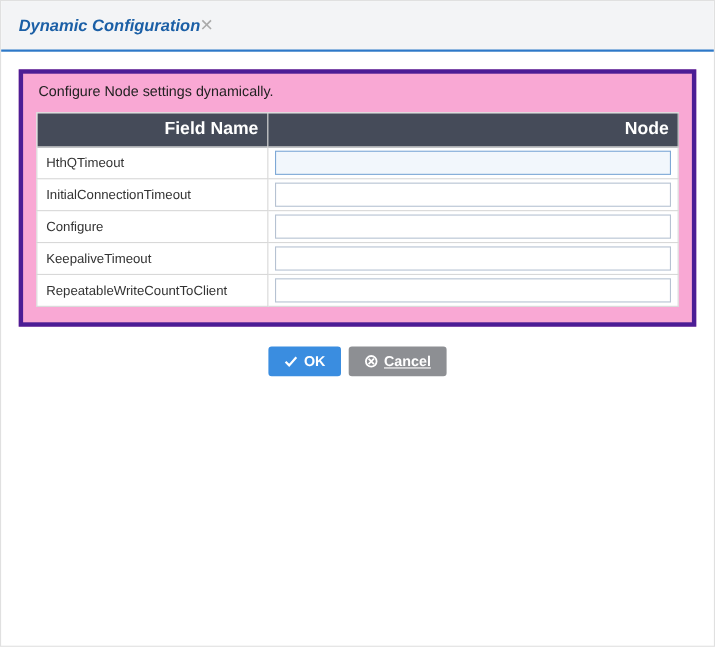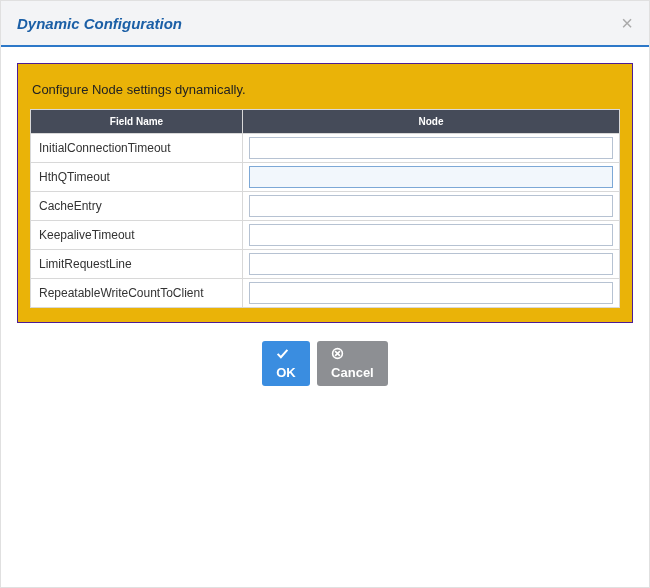--- a/index.html
+++ b/index.html
@@ -10,62 +10,61 @@
     background: #fff;
     width: 650px;
     height: 588px;
     border: 1px solid #e0e0e0;
   }
   .dialog-header {
     background: #f3f4f6;
     border-bottom: 2px solid #2d78c8;
     padding: 12px 16px;
     display: flex;
-    justify-content: space-between;
     align-items: center;
   }
   .dialog-header h2 {
     margin: 0;
     font-size: 15px;
     font-weight: bold;
     color: #1b5fa6;
     font-style: italic;
   }
   .close-x {
     color: #aaa;
     font-size: 20px;
     line-height: 1;
     cursor: pointer;
   }
   .dialog-body {
     padding: 16px;
   }
   .inner-panel {
-    background: #eab308;
-    border: 1px solid #4c1d95;
-    padding: 18px 12px 14px 12px;
+    background: #f9a8d4;
+    border: 4px solid #4c1d95;
+    padding: 8px 12px 14px 12px;
   }
   .instruction {
     font-size: 13px;
     color: #222;
     margin: 0 0 12px 2px;
   }
   table.cfg {
     width: 100%;
     border-collapse: collapse;
     background: #fff;
   }
   table.cfg th {
     background: #454b59;
     color: #fff;
     font-weight: bold;
-    font-size: 10px;
+    font-size: 16px;
     padding: 6px 8px;
     border: 1px solid #d8d8d8;
-    text-align: center;
+    text-align: right;
   }
   table.cfg td {
     border: 1px solid #d8d8d8;
     padding: 3px 6px;
     font-size: 12px;
     color: #333;
     vertical-align: middle;
     height: 28px;
   }
   table.cfg td.name-cell {
@@ -87,32 +86,32 @@
   td.value-cell input.focused {
     background: #f2f7fc;
     border-color: #7da8d6;
   }
   .footer {
     text-align: center;
     margin-top: 18px;
   }
   .btn {
     display: inline-flex;
+    align-items: center;
     gap: 5px;
     padding: 6px 14px;
     font-size: 13px;
     font-weight: bold;
     border: none;
     border-radius: 3px;
     cursor: pointer;
     color: #fff;
-    flex-direction: column;
   }
   .btn-ok { background: #3a8de0; }
-  .btn-cancel { background: #8d8f93; margin-left: 4px; }
+  .btn-cancel { background: #8d8f93; margin-left: 4px; text-decoration: underline; }
   .btn svg { width: 13px; height: 13px; }
 </style>
 </head>
 <body>
 
 <div class="dialog-header">
   <h2>Dynamic Configuration</h2>
   <span class="close-x">×</span>
 </div>
 
@@ -121,37 +120,33 @@
     <p class="instruction">Configure Node settings dynamically.</p>
     <table class="cfg">
       <thead>
         <tr>
           <th>Field Name</th>
           <th>Node</th>
         </tr>
       </thead>
       <tbody id="cfg-body">
           <tr>
+            <td class="name-cell">HthQTimeout</td>
+            <td class="value-cell"><input type="text" class="focused" value="" style=""></td>
+          </tr>
+          <tr>
             <td class="name-cell">InitialConnectionTimeout</td>
             <td class="value-cell"><input type="text" value="" style=""></td>
           </tr>
           <tr>
-            <td class="name-cell">HthQTimeout</td>
-            <td class="value-cell"><input type="text" class="focused" value="" style=""></td>
-          </tr>
-          <tr>
-            <td class="name-cell">CacheEntry</td>
+            <td class="name-cell">Configure</td>
             <td class="value-cell"><input type="text" value="" style=""></td>
           </tr>
           <tr>
             <td class="name-cell">KeepaliveTimeout</td>
-            <td class="value-cell"><input type="text" value="" style=""></td>
-          </tr>
-          <tr>
-            <td class="name-cell">LimitRequestLine</td>
             <td class="value-cell"><input type="text" value="" style=""></td>
           </tr>
           <tr>
             <td class="name-cell">RepeatableWriteCountToClient</td>
             <td class="value-cell"><input type="text" value="" style=""></td>
           </tr>
         </tbody>
     </table>
   </div>
 

